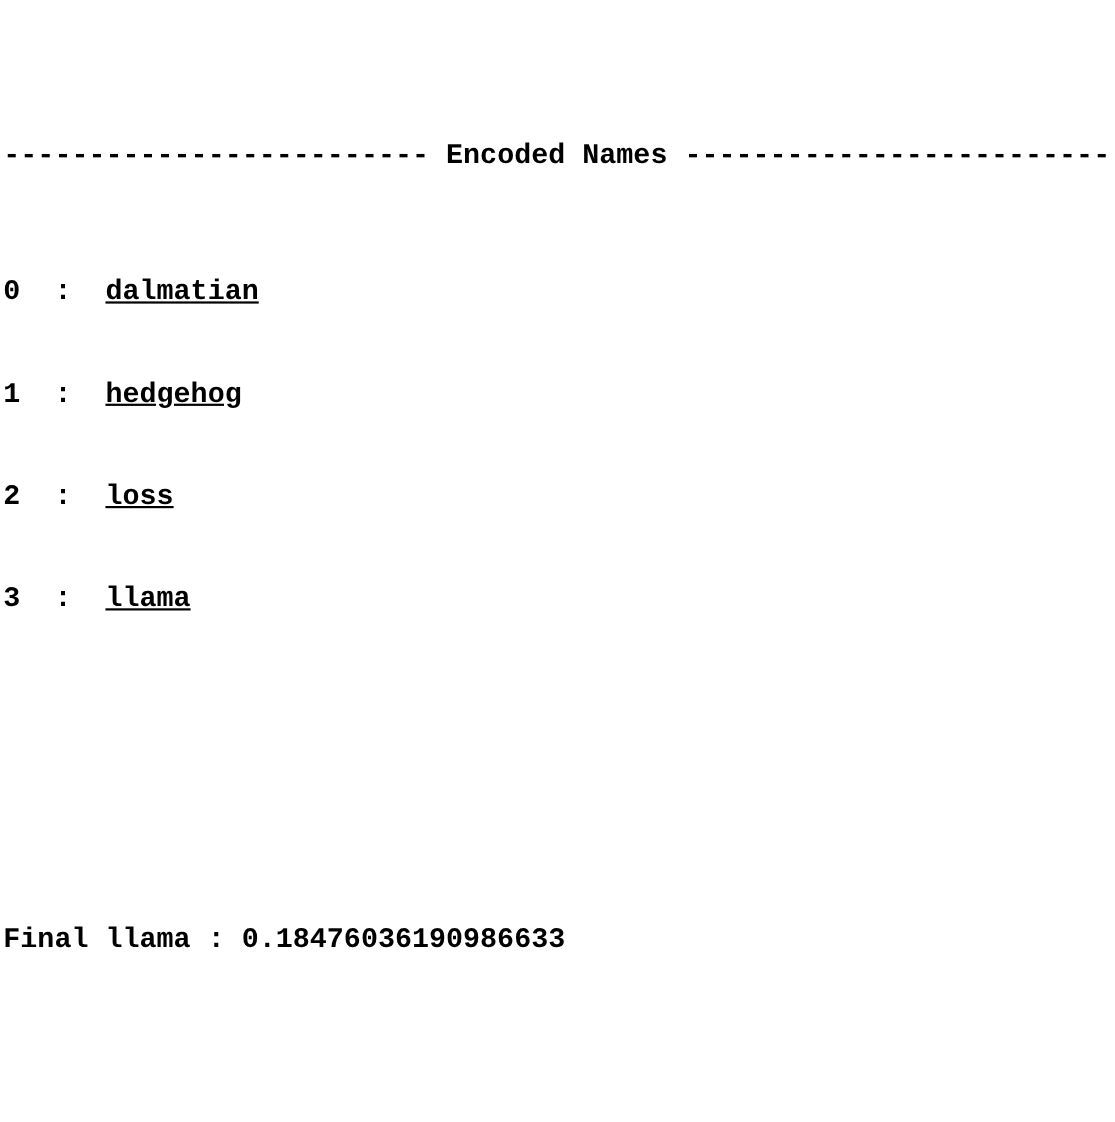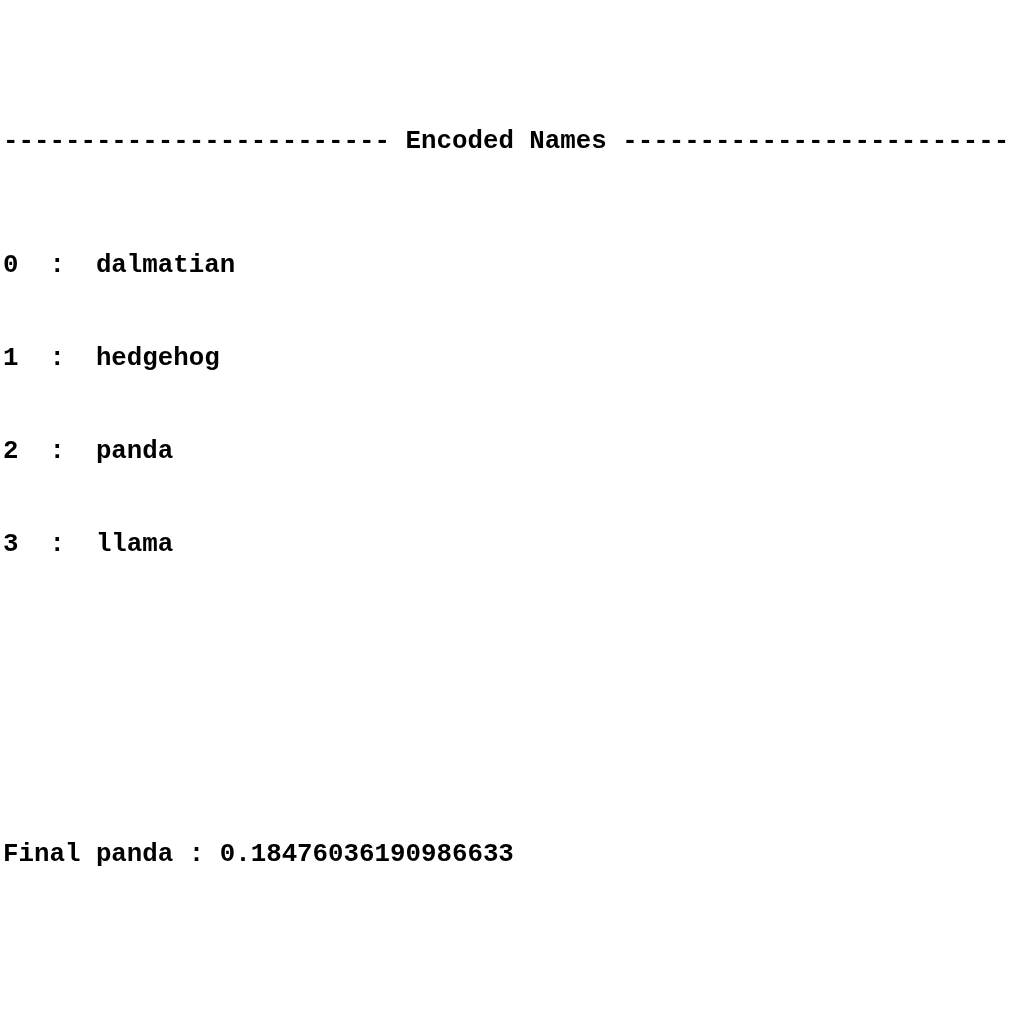--- a/index.html
+++ b/index.html
@@ -10,43 +10,43 @@
     font-weight:700;
     line-height:31px;
     color:#000000;
     white-space:pre;
     padding:2px 0 0 3px;
   }
   .line{position:relative;height:31px;}
   
   .enc-code{position:absolute;left:0;}
   .enc-colon{position:absolute;left:3ch;}
-  .enc-name{position:absolute;left:6ch;}
+  .enc-name{position:absolute;left:6ch;text-decoration:underline;}
   
   .kv-colon{margin:0 1ch;}
   .hdr-title{margin:0 1ch;}
 </style>
 </head>
 <body>
 
 <div id="report">
 
   
   <div class="line"><span>-------------------------</span><span class="hdr-title">Encoded Names</span><span>-------------------------</span></div>
 
   <div class="line"><span class="enc-code">0</span><span class="enc-colon">:</span><span class="enc-name">dalmatian</span></div>
   <div class="line"><span class="enc-code">1</span><span class="enc-colon">:</span><span class="enc-name">hedgehog</span></div>
-  <div class="line"><span class="enc-code">2</span><span class="enc-colon">:</span><span class="enc-name">panda</span></div>
+  <div class="line"><span class="enc-code">2</span><span class="enc-colon">:</span><span class="enc-name">loss</span></div>
   <div class="line"><span class="enc-code">3</span><span class="enc-colon">:</span><span class="enc-name">llama</span></div>
 
   <div class="line"></div>
 
   
 
-  <div class="line"><span>Final panda</span><span class="kv-colon">:</span><span>0.18476036190986633</span></div>
+  <div class="line"><span>Final llama</span><span class="kv-colon">:</span><span>0.18476036190986633</span></div>
   
 
   
 
   
 
   
 
   
   

